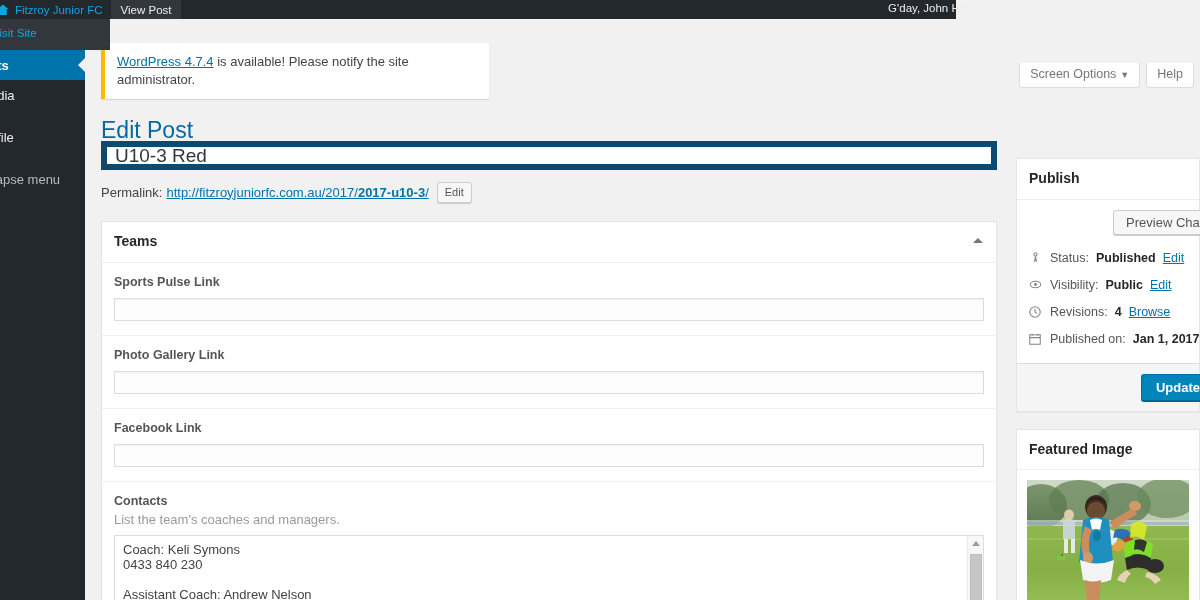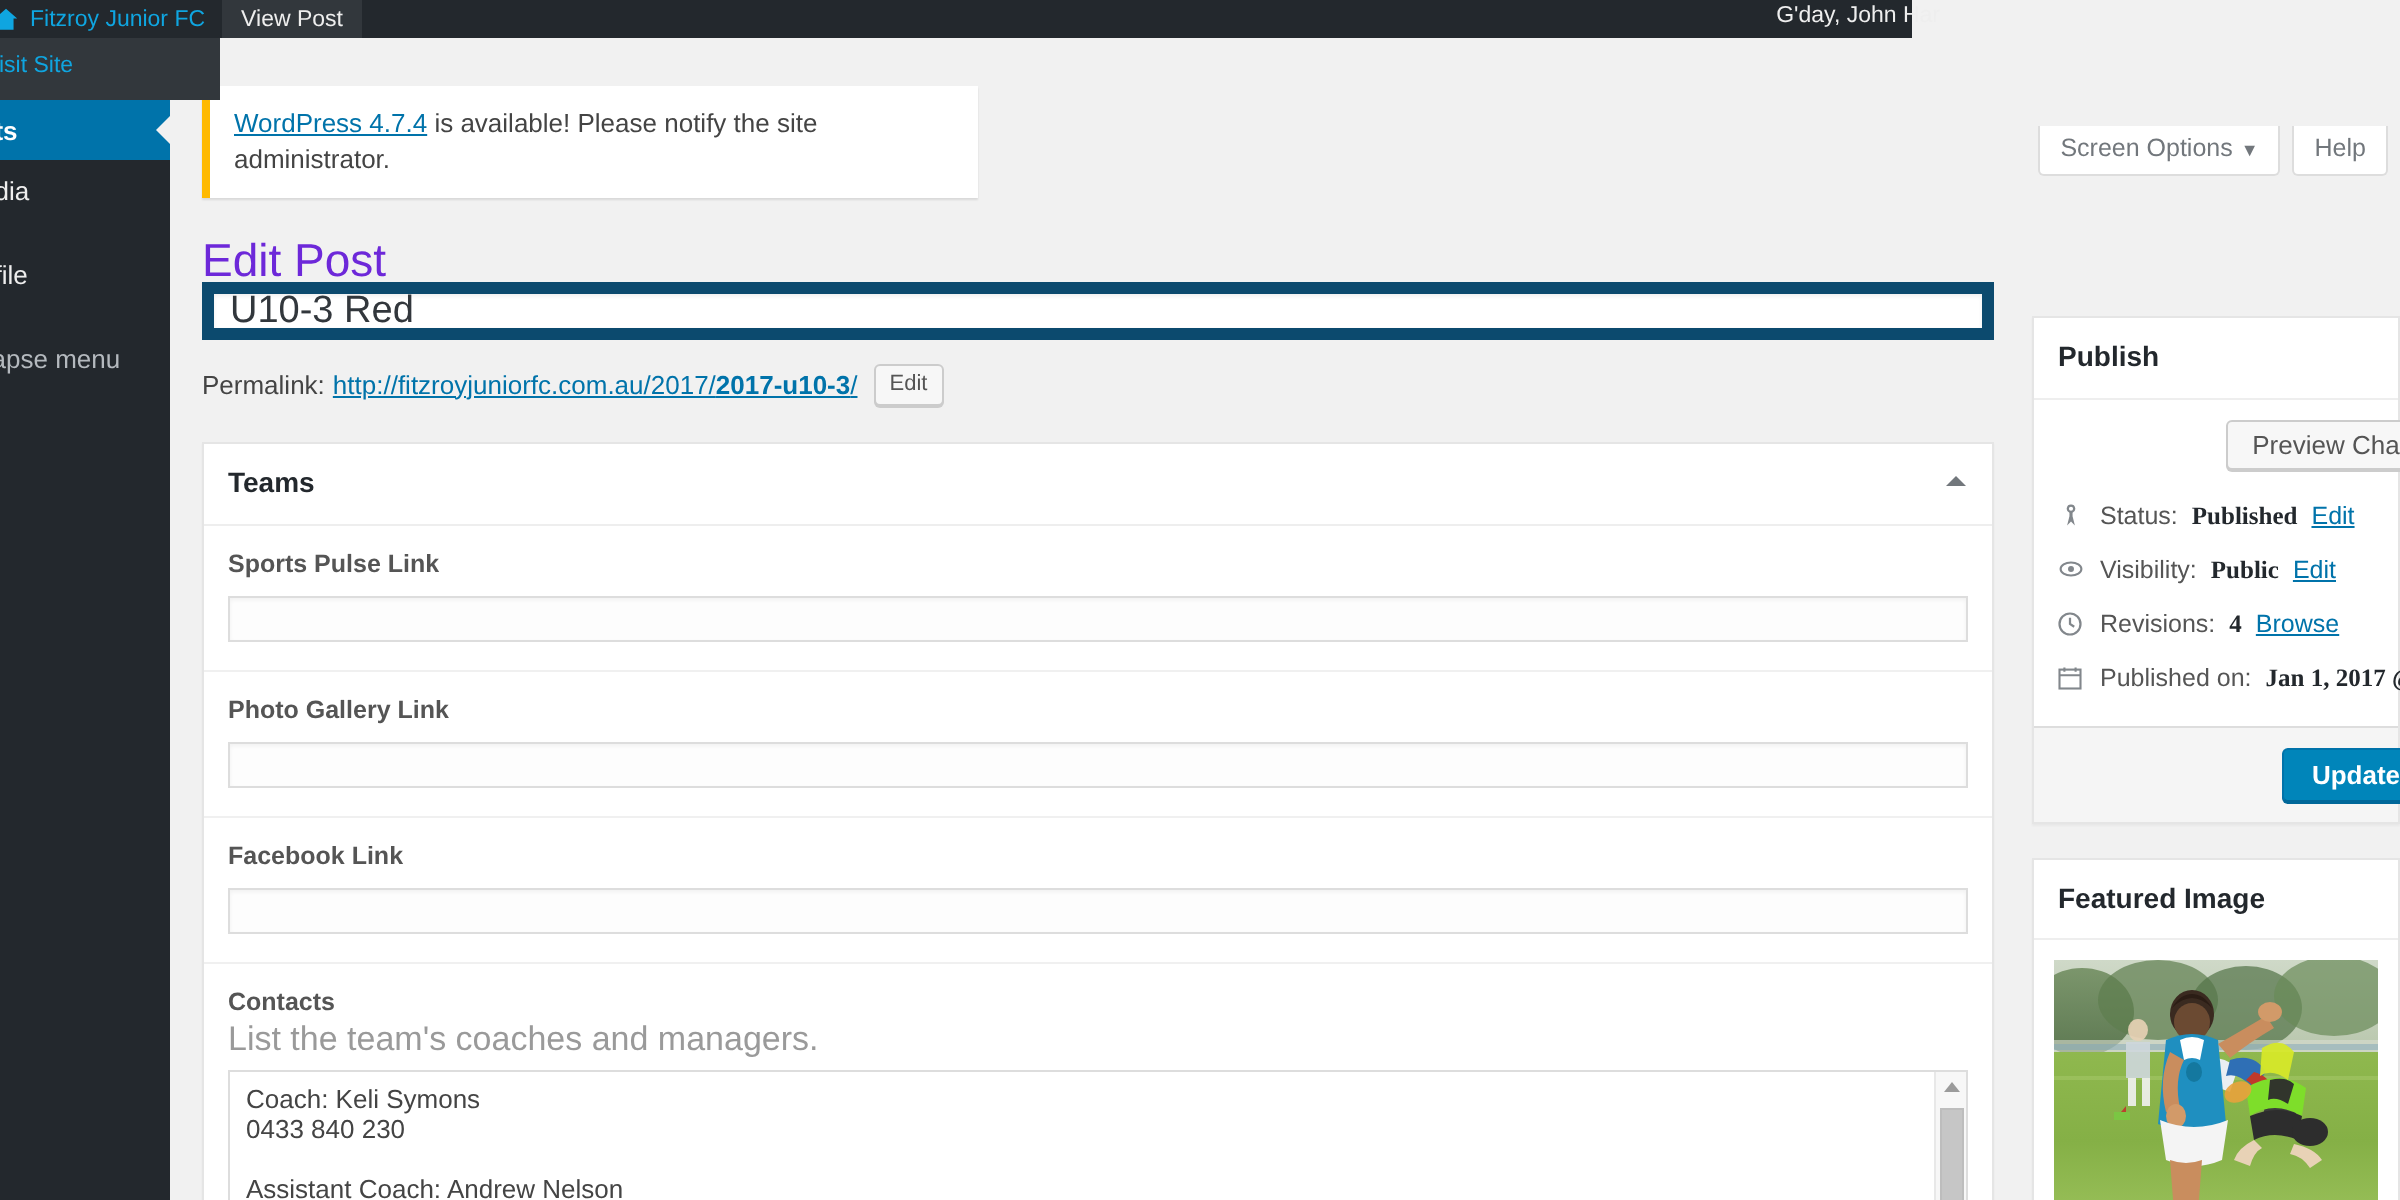--- a/index.html
+++ b/index.html
@@ -145,21 +145,21 @@
     color: #444;
   }
   #update-nag a { color: #0073aa; text-decoration: underline; }
 
   
   #page-title {
     position: absolute;
     top: 82px; left: 16px;
     font-size: 23px;
     font-weight: 400;
-    color: #6d28d9;
+    color: #0369a1;
     line-height: 29px;
     text-align: center;
   }
 
   
   #post-body-content {
     position: absolute;
     top: 122px; left: 16px;
     width: 896px;
   }
@@ -235,21 +235,21 @@
   .cmb-row:last-child { border-bottom: none; }
   .cmb-label {
     font-weight: bold;
     font-size: 12.5px;
     color: #555;
     display: block;
     margin-bottom: 8px;
     line-height: 15px;
   }
   .cmb-desc {
-    font-size: 17px;
+    font-size: 13px;
     color: #9a9a9a;
     margin: -5px 0 8px 0;
     line-height: 15px;
   }
   .cmb-input {
     display: block;
     width: 100%;
     height: 23px;
     border: 1px solid #ddd;
     background: #fdfdfd;
@@ -325,21 +325,21 @@
   }
   .misc-pub {
     display: flex; align-items: flex-start; gap: 7px;
     padding: 5px 0 6px 0;
     font-size: 12.5px;
     color: #555;
     line-height: 16px;
     white-space: nowrap;
   }
   .misc-pub .mi { flex: 0 0 16px; width:16px; height:16px; color:#82878c; display:flex; align-items:center; justify-content:center;}
-  .misc-pub b { color: #23282d; font-weight: bold; font-family: Liberation Serif, serif; }
+  .misc-pub b { color: #23282d; font-weight: bold; }
   .misc-pub a { color: #0073aa; text-decoration: underline; }
   #major-publishing-actions {
     border-top: 1px solid #ddd;
     background: #f5f5f5;
     padding: 10px;
     display: flex; justify-content: flex-end;
   }
   .btn-primary {
     background: #0085ba;
     border: 1px solid #0073aa;

